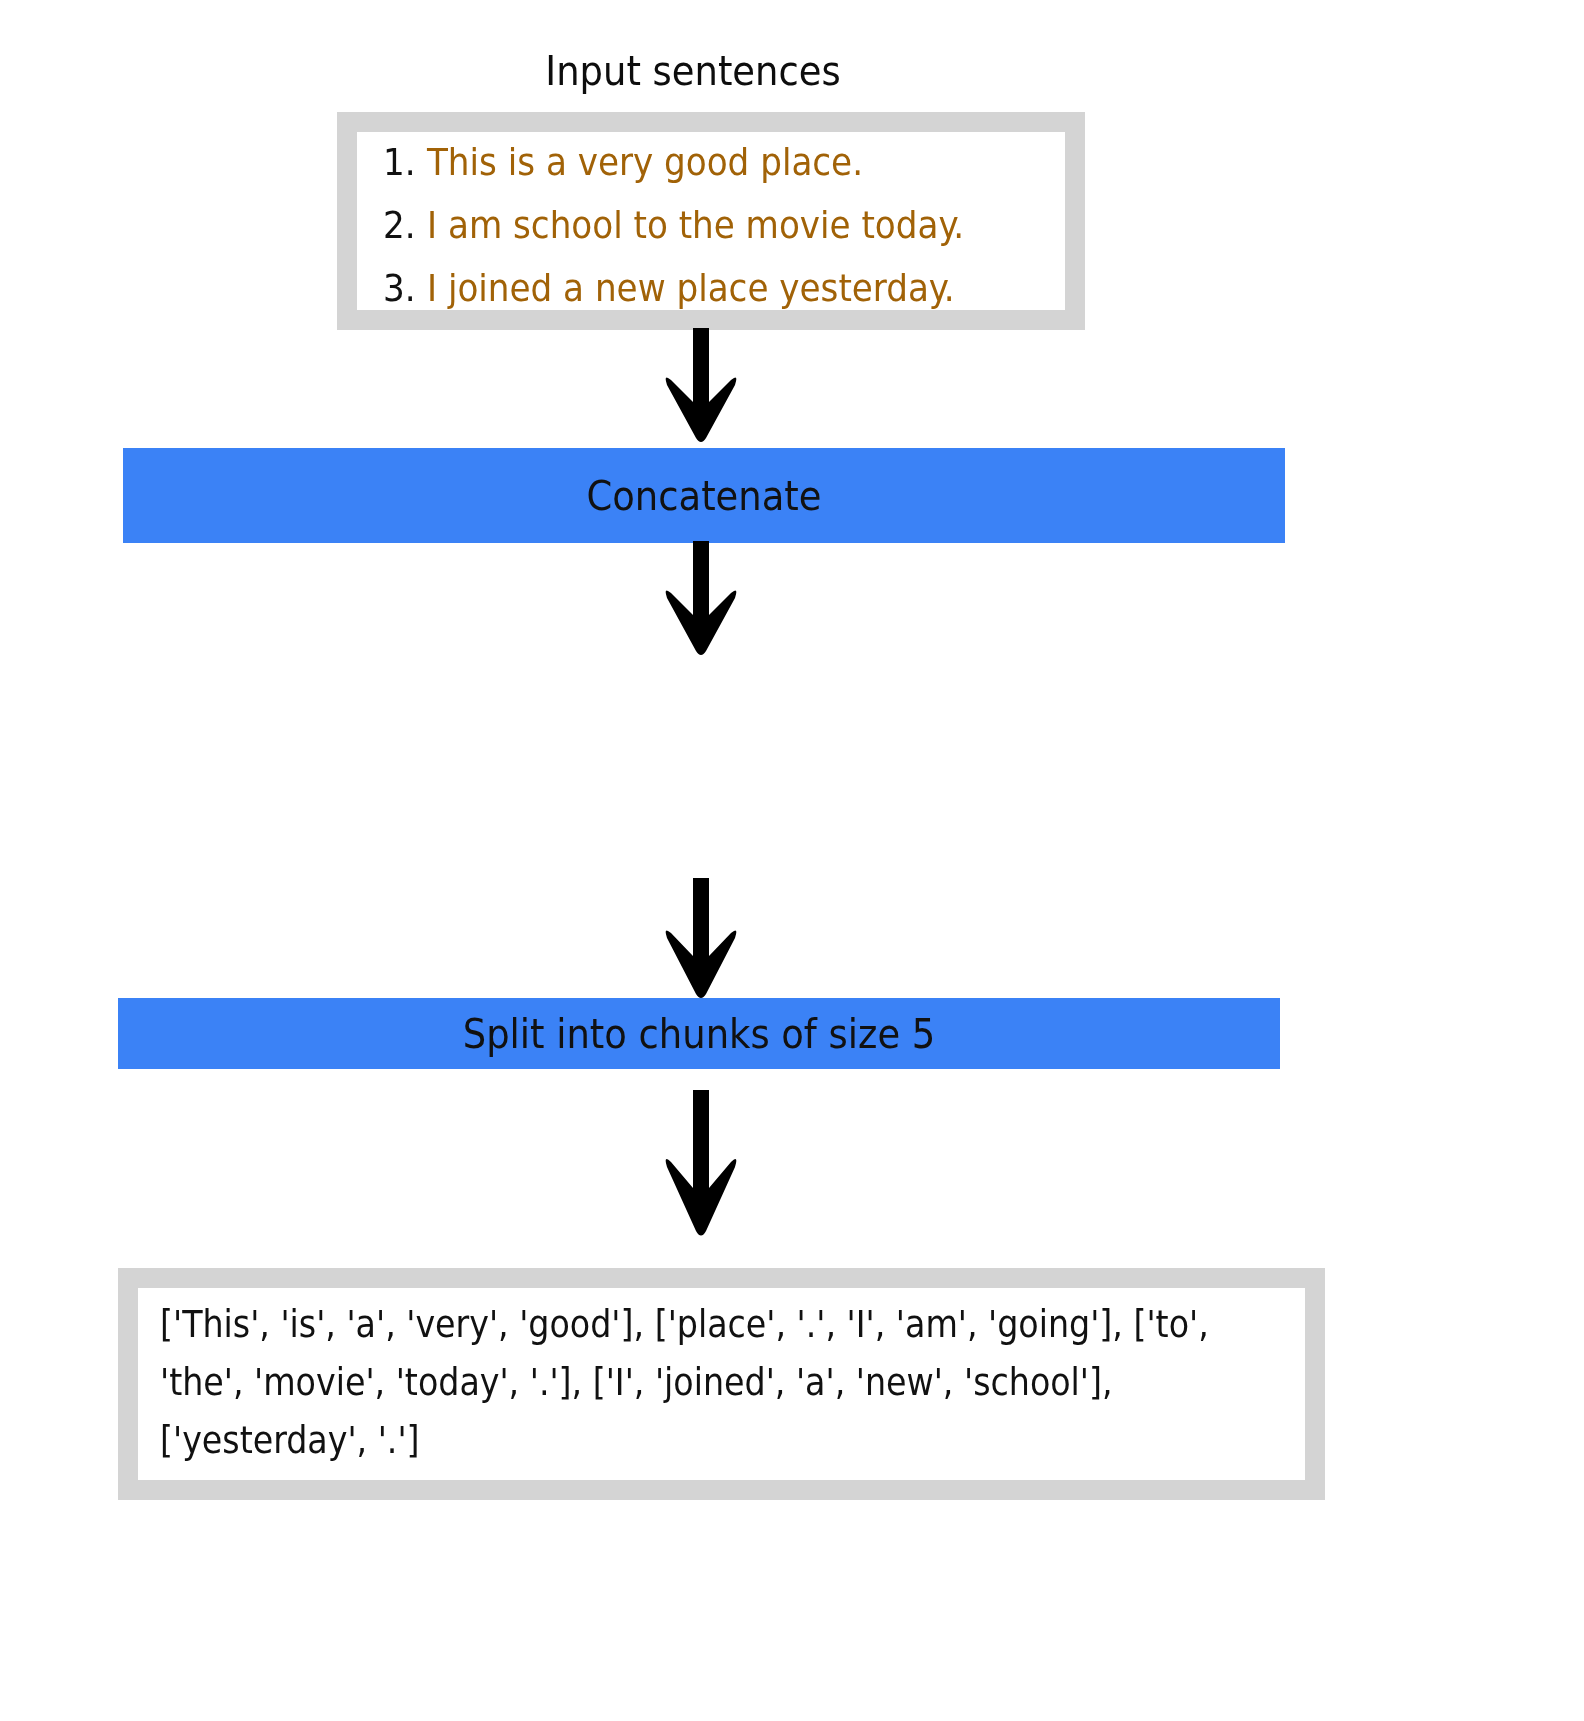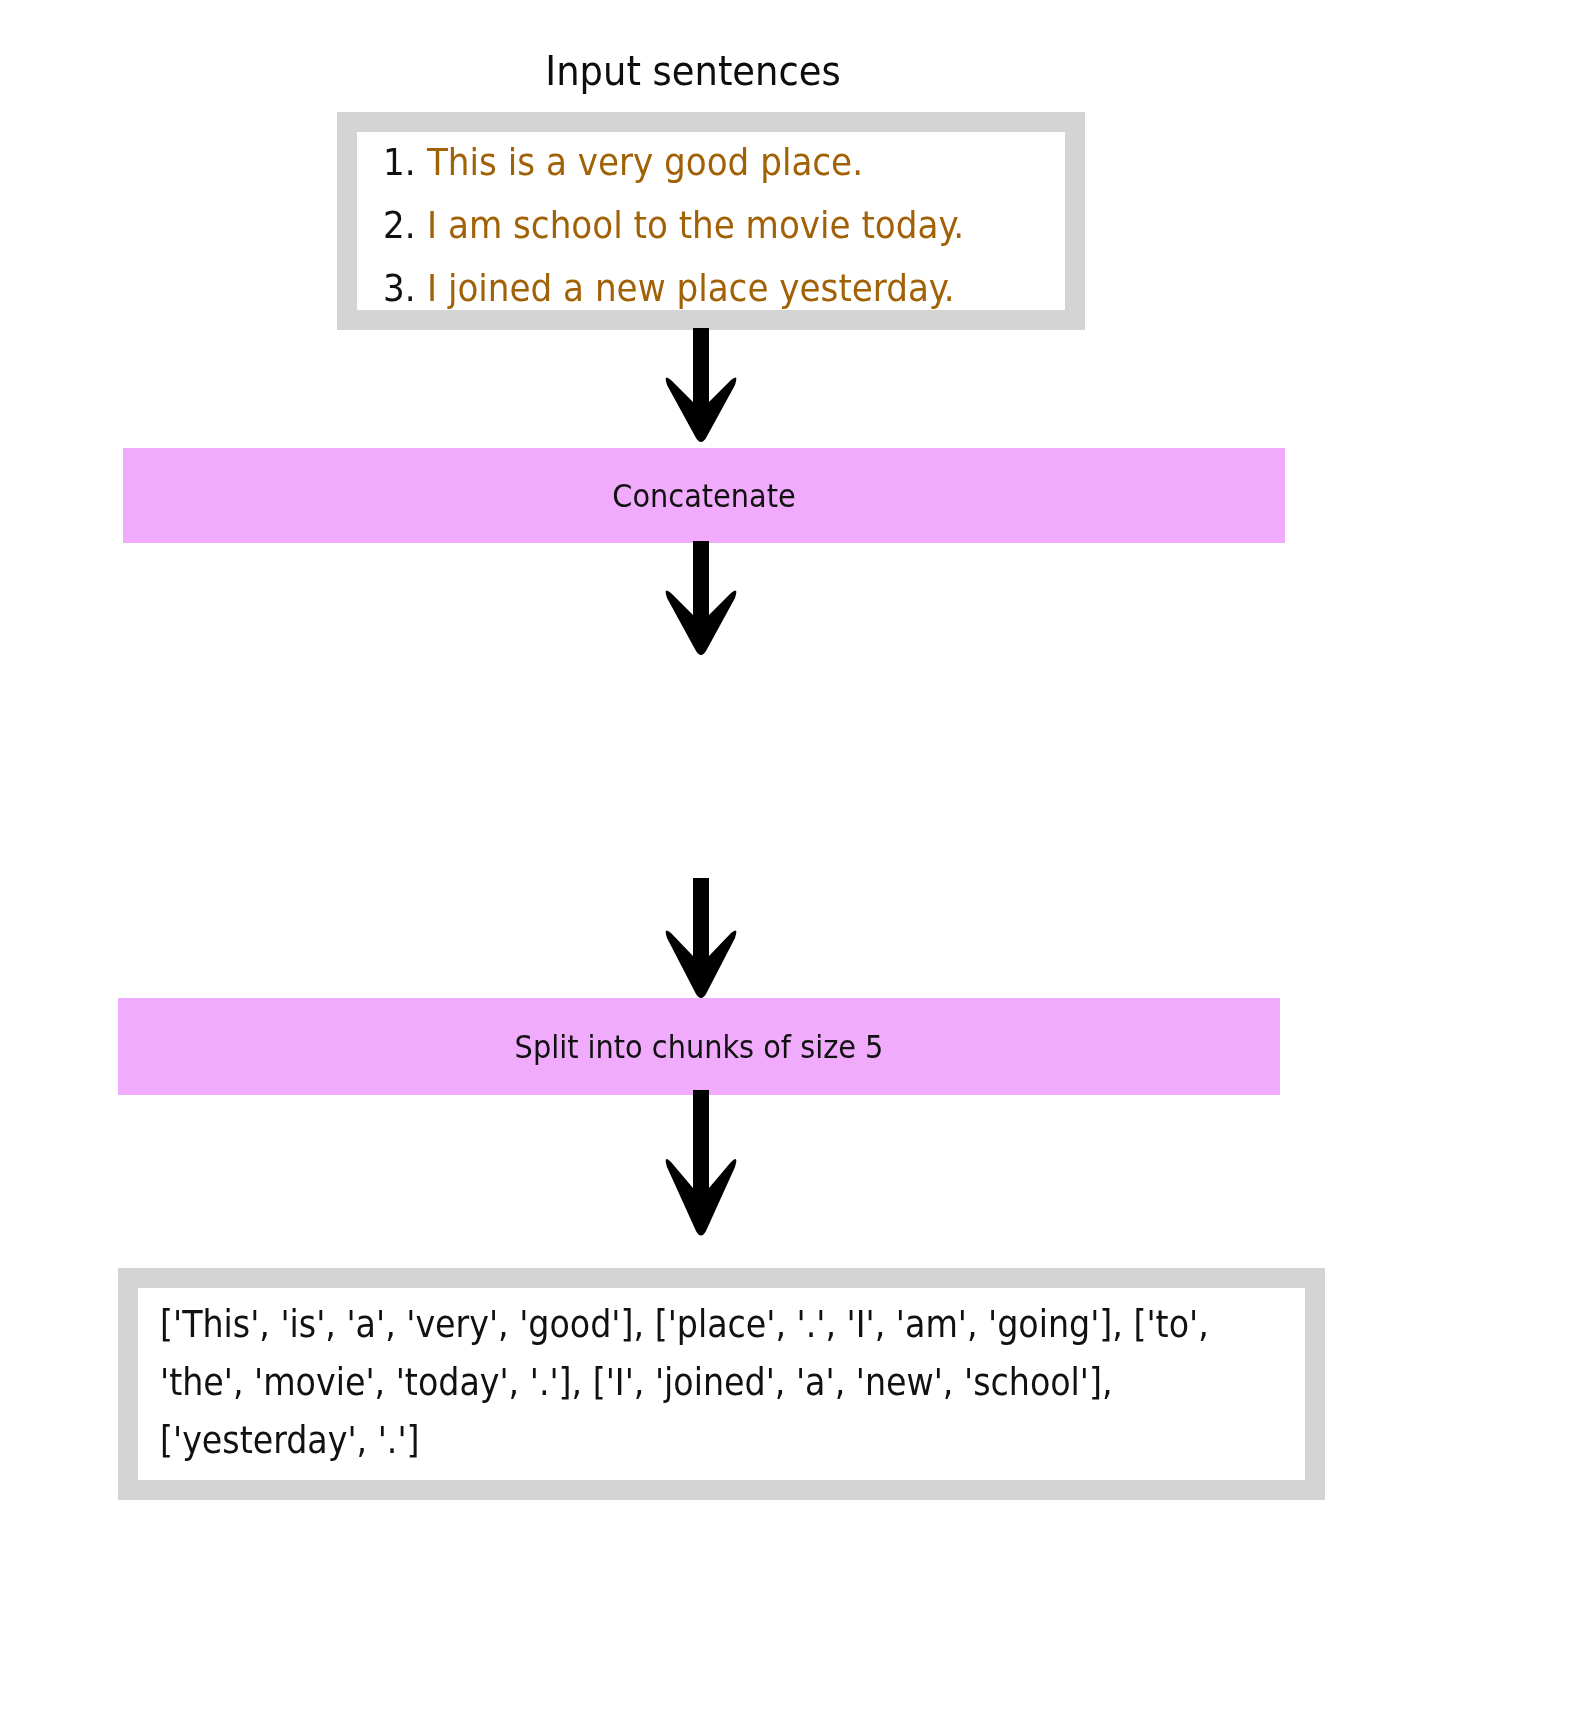--- a/index.html
+++ b/index.html
@@ -118,40 +118,40 @@
     top: 8px;
     width: 1130px;
     font-size: 37px;
     line-height: 58px;
     color: #111111;
   }
 
   
   .bar {
     position: absolute;
-    background: #f0abfc;
+    background: #3b82f6;
     display: flex;
     align-items: center;
     justify-content: center;
     color: #111111;
-    font-size: 32px;
+    font-size: 41px;
     font-stretch: condensed;
     white-space: pre;
   }
   #bar-concat {
     left: 123px;
     top: 448px;
     width: 1162px;
     height: 95px;
   }
   #bar-split {
     left: 118px;
     top: 998px;
     width: 1162px;
-    height: 97px;
+    height: 71px;
   }
 
   
   .arrow {
     position: absolute;
     left: 661px;
     width: 80px;
   }
   #arrow-1 { top: 328px;  height: 116px; }
   #arrow-2 { top: 541px;  height: 116px; }

